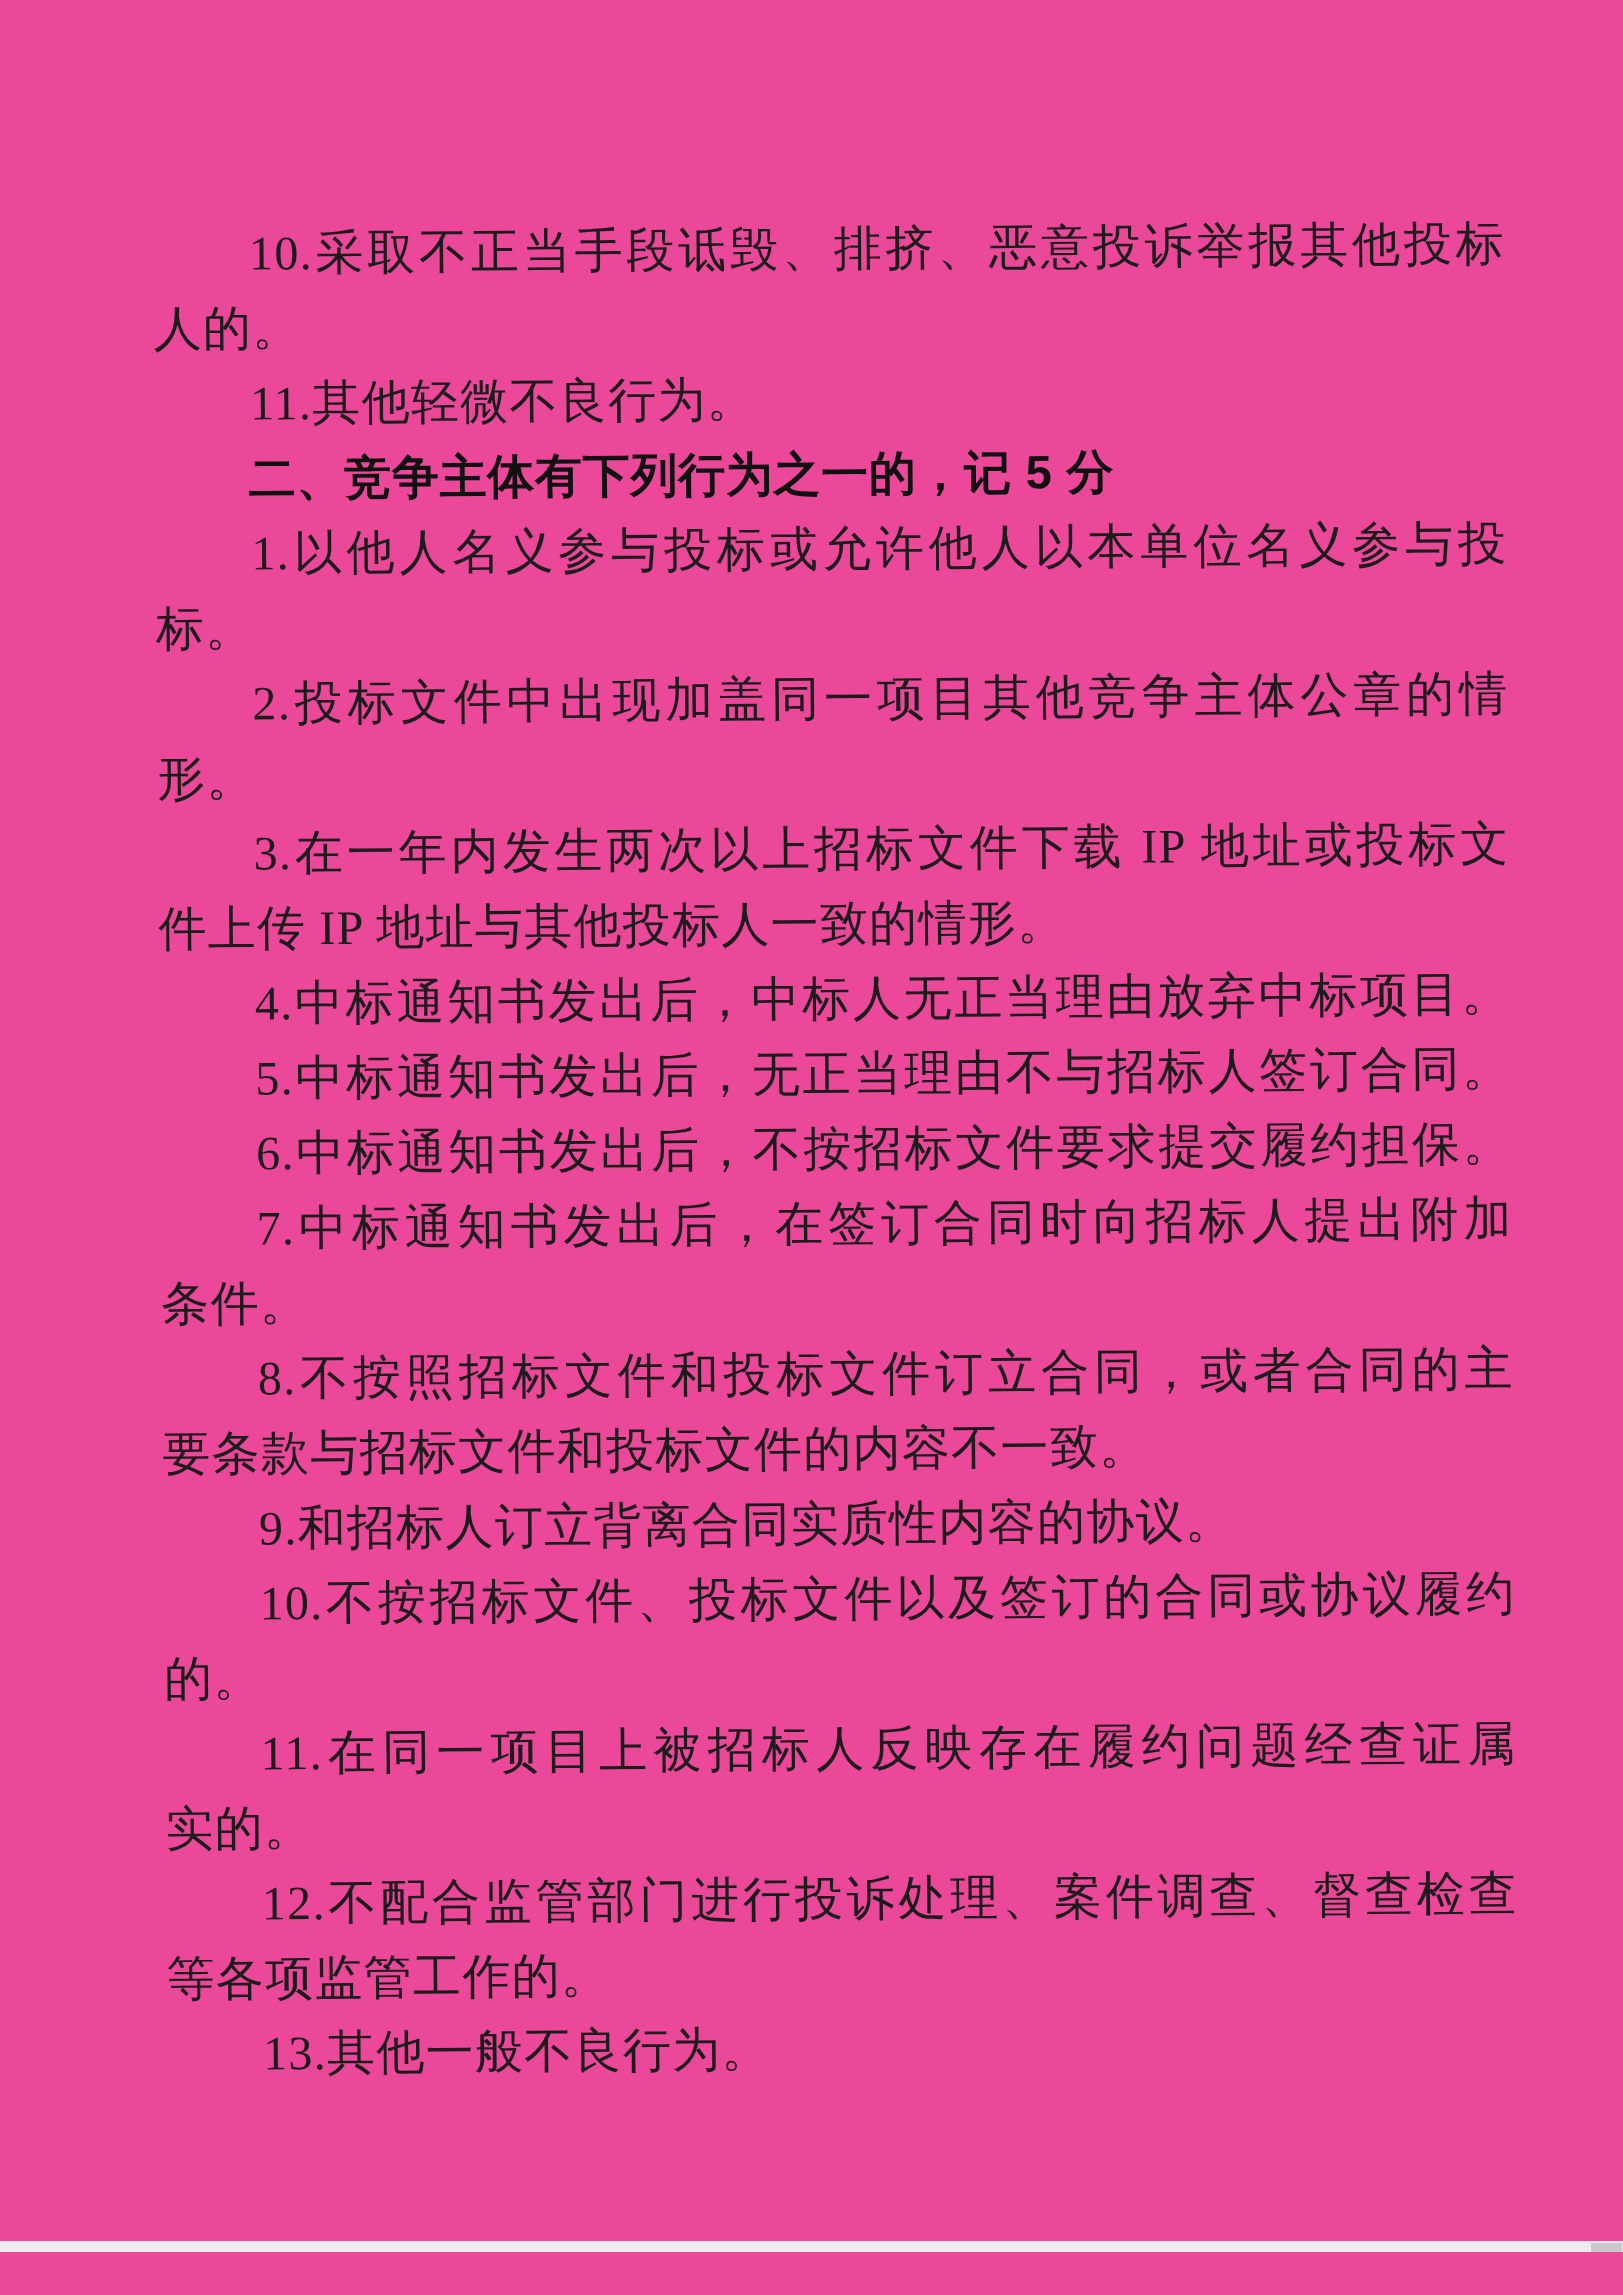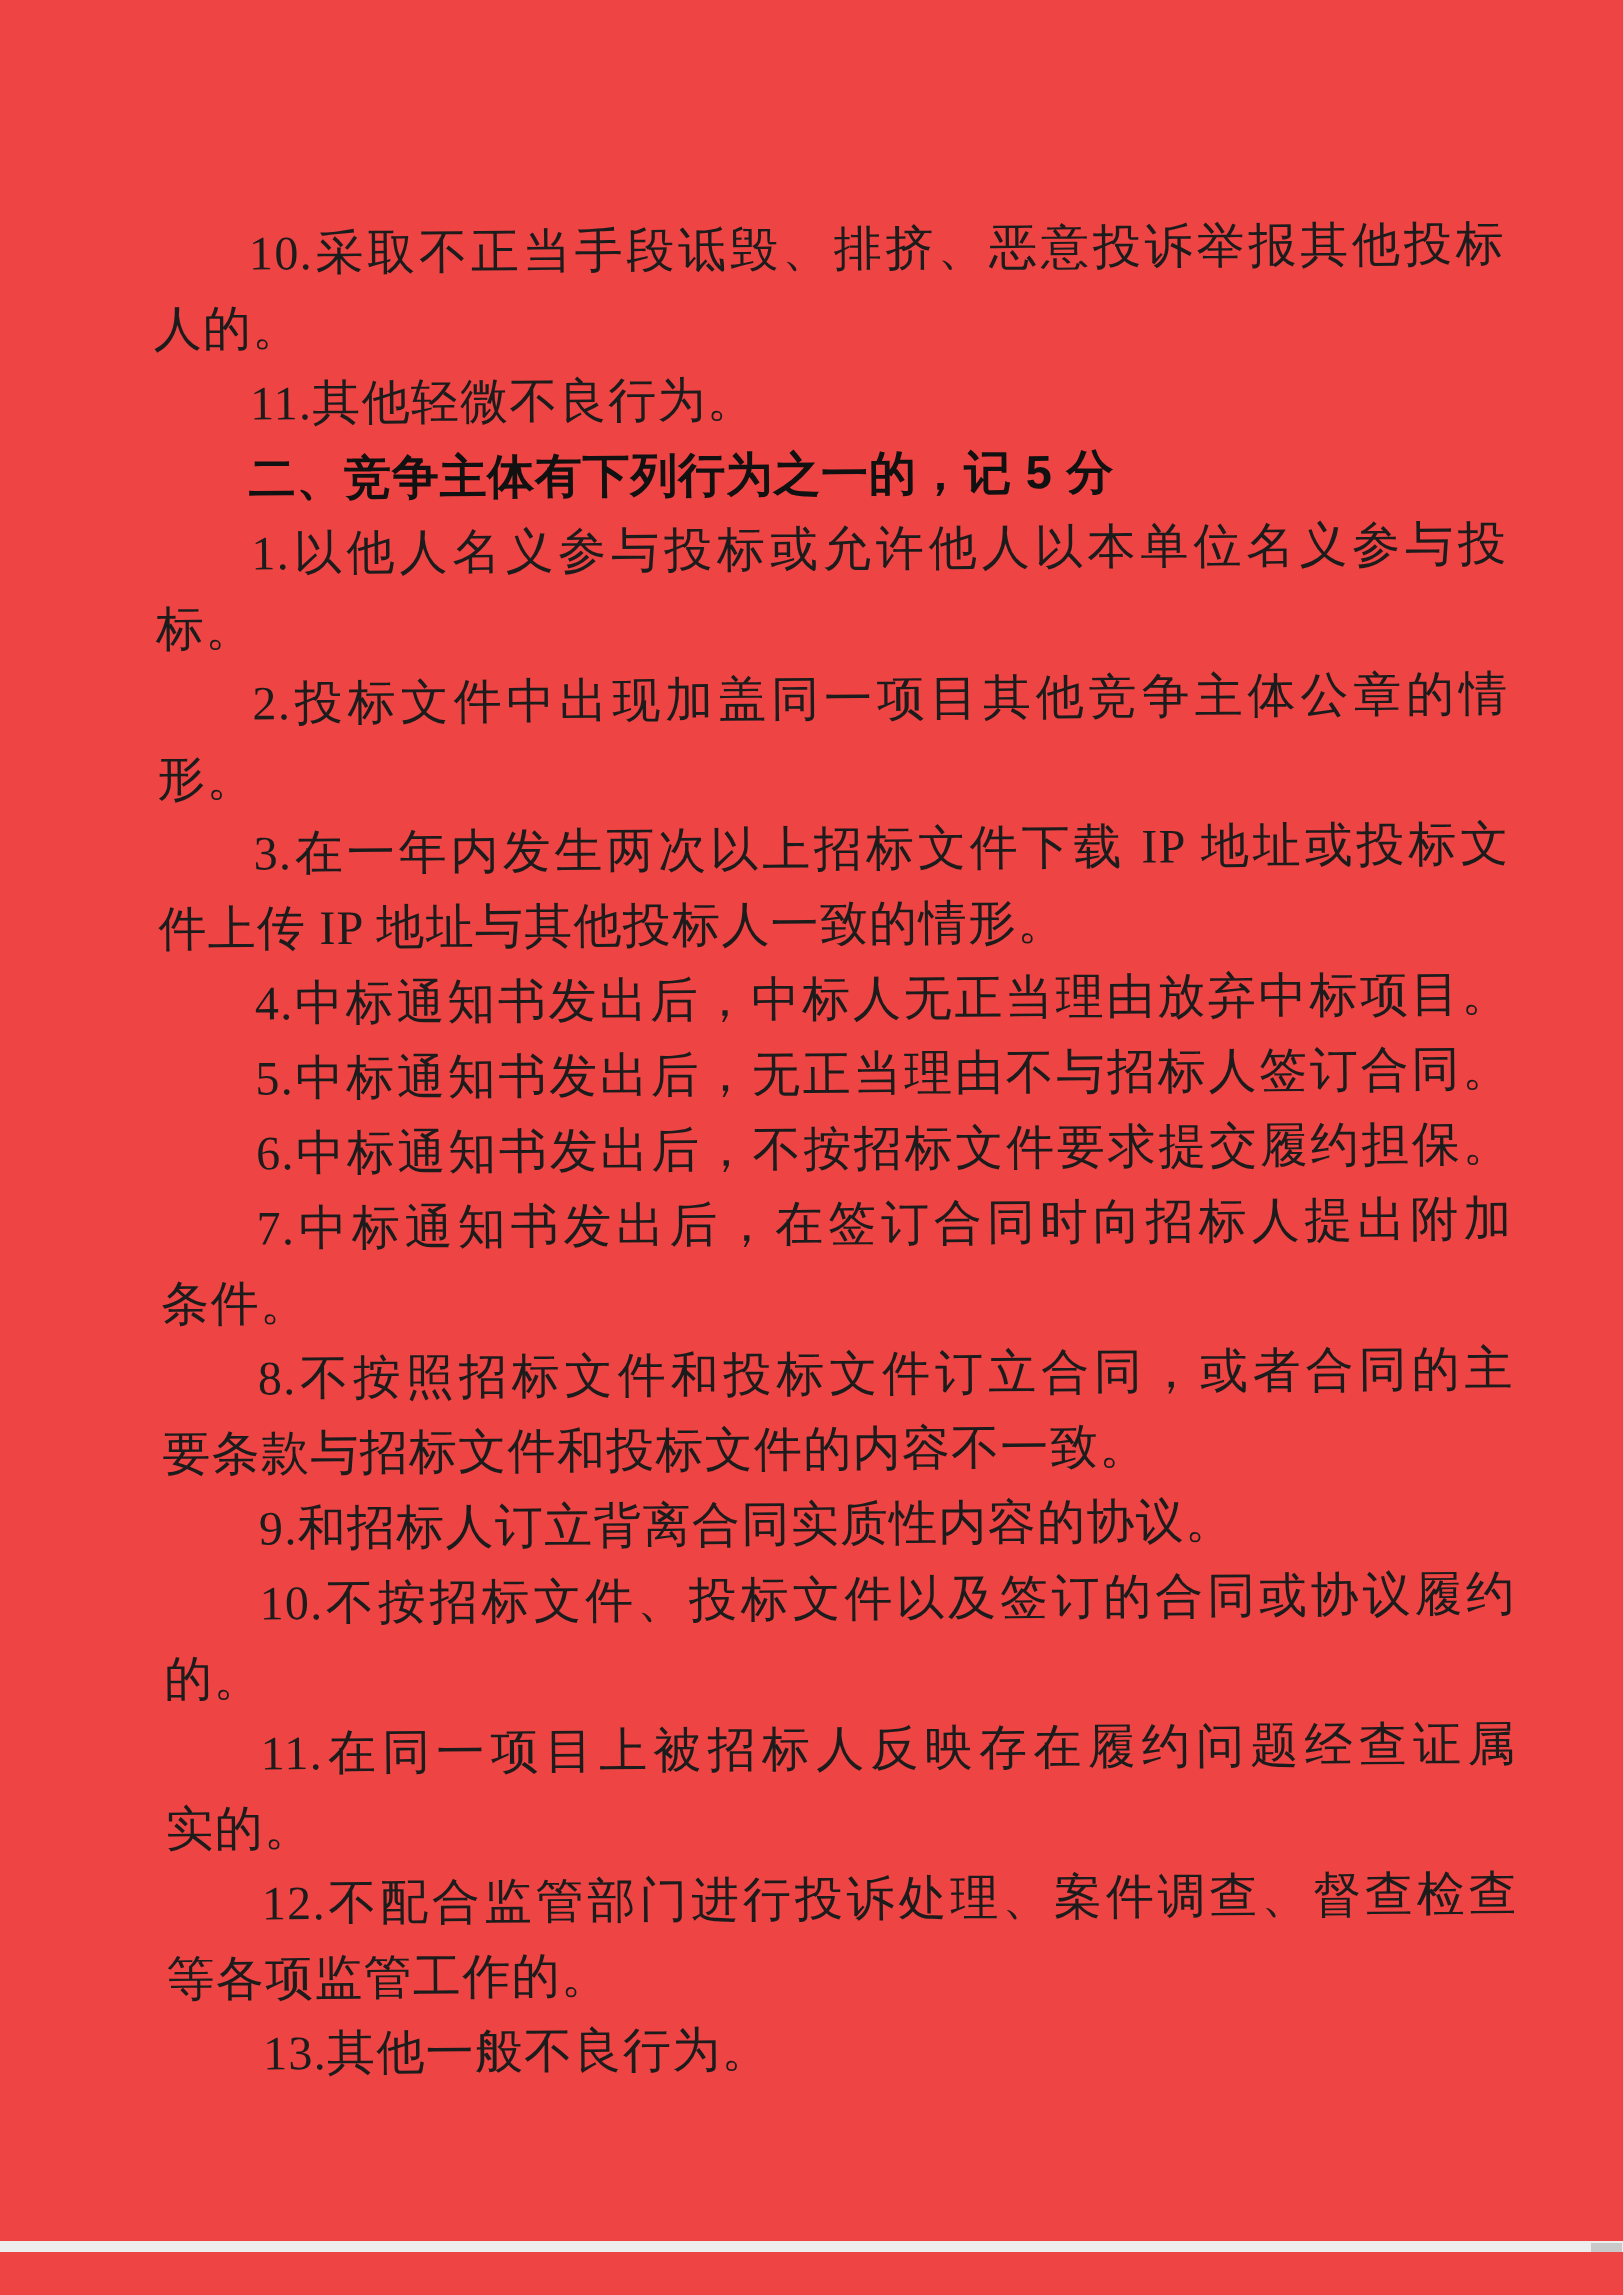--- a/index.html
+++ b/index.html
@@ -4,21 +4,21 @@
 <style>
   html, body {
     margin: 0;
     padding: 0;
     background: #ffffff;
   }
   .page {
     position: relative;
     width: 1624px;
     height: 2295px;
-    background: #ef4444;
+    background: #ec4899;
     overflow: hidden;
     font-family: "Liberation Serif", "DejaVu Serif", serif;
   }
   .content {
     position: absolute;
     left: 160px;
     top: 211px;
     width: 1352px;
     transform: rotate(-0.45deg);
     transform-origin: 50% 50%;

